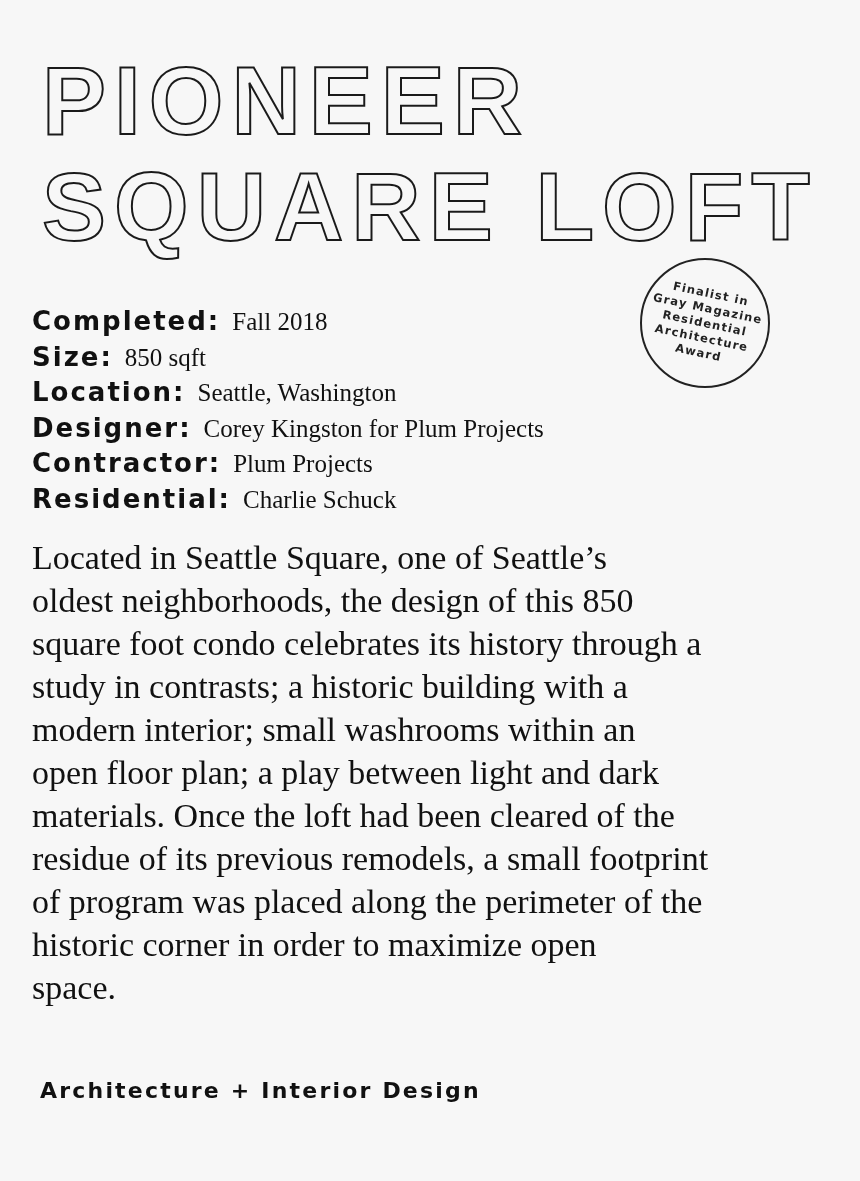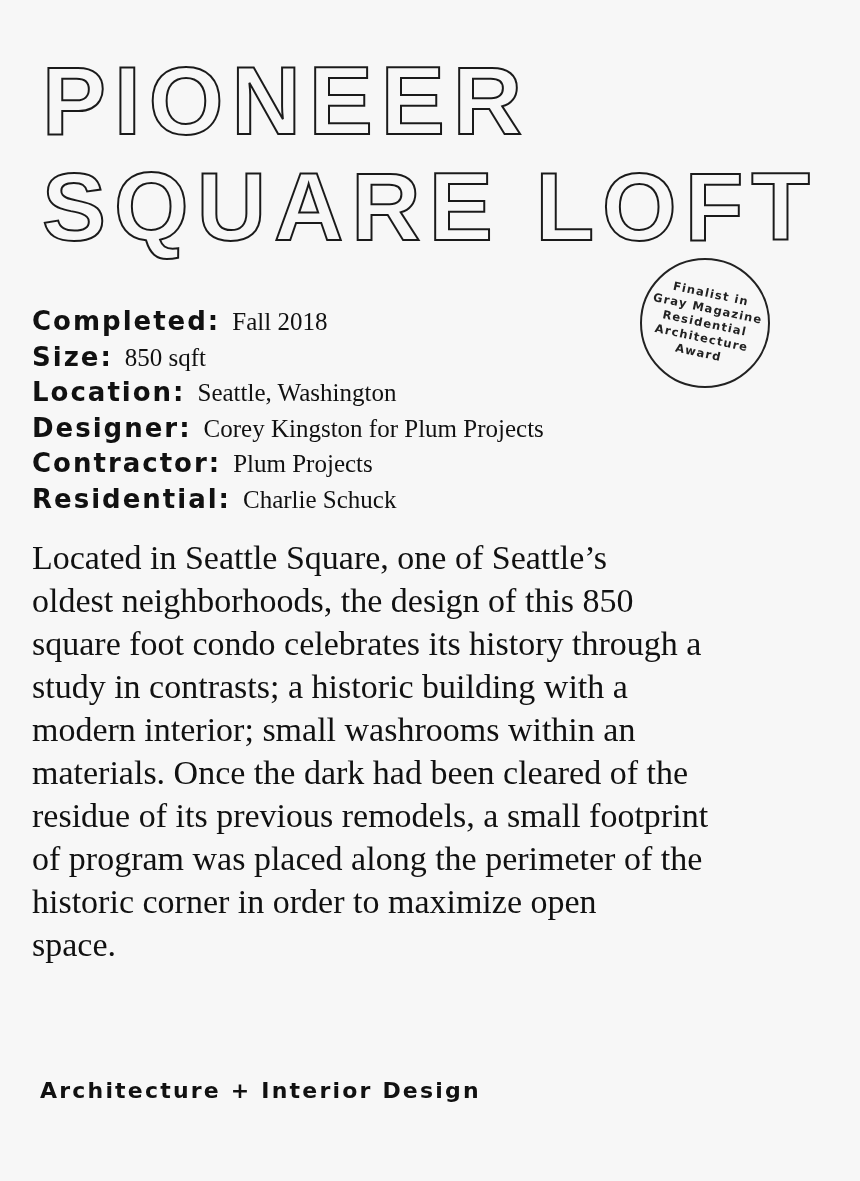--- a/index.html
+++ b/index.html
@@ -153,20 +153,21 @@
     <span class="value">Charlie Schuck</span>
   </li>
 </ul>
 
 <p class="description">
   <span>Located in Seattle Square, one of Seattle’s</span>
   <span>oldest neighborhoods, the design of this 850</span>
   <span>square foot condo celebrates its history through a</span>
   <span>study in contrasts; a historic building with a</span>
   <span>modern interior; small washrooms within an</span>
-  <span>materials. Once the dark had been cleared of the</span>
+  <span>open floor plan; a play between light and dark</span>
+  <span>materials. Once the loft had been cleared of the</span>
   <span>residue of its previous remodels, a small footprint</span>
   <span>of program was placed along the perimeter of the</span>
   <span>historic corner in order to maximize open</span>
   <span>space.</span>
 </p>
 
 <p class="footer">Architecture + Interior Design</p>
 
 </body></html>

